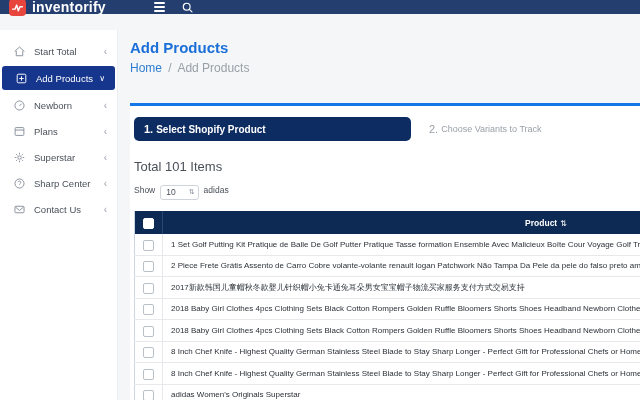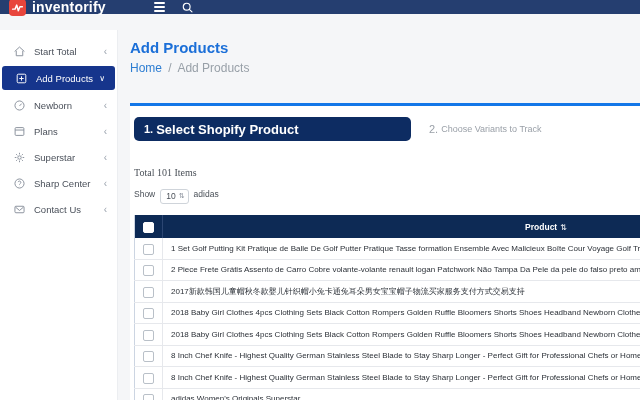--- a/index.html
+++ b/index.html
@@ -35,29 +35,29 @@
   .breadcrumb .bc-home{color:#2d7dd2;text-decoration:none;cursor:pointer;}
   .breadcrumb .bc-sep{margin:0 3px;}
 
   .card{position:absolute;top:73px;left:12px;right:0;bottom:0;background:#ffffff;
         border-top:3px solid #1377e8;box-sizing:border-box;padding:8px 0 0 4px;overflow:visible;}
 
   .steps{display:flex;align-items:center;margin-top:3px;}
   .step1-btn{width:277px;height:24px;background:#0d2c62;border-radius:5px;color:#fff;
              display:flex;align-items:center;padding-left:10px;box-sizing:border-box;cursor:pointer;}
   .step1-btn .num{font-size:11px;font-weight:bold;margin-right:3px;}
-  .step1-btn .stlbl{font-size:13px;font-weight:bold;}
+  .step1-btn .stlbl{font-size:10px;font-weight:bold;}
   .step2{margin-left:18px;color:#9aa0a8;display:flex;align-items:center;cursor:default;}
   .step2 .num{font-size:11px;margin-right:3px;}
   .step2 .stlbl{font-size:9px;}
 
-  .total-items{margin-top:26px;font-size:10px;color:#4a5058;font-family:Liberation Serif, serif;}
+  .total-items{margin-top:18px;font-size:13px;color:#4a5058;}
   .show-row{margin-top:11px;font-size:8.5px;color:#4a5058;display:flex;align-items:flex-start;}
   .len-select{border:1px solid #cfd4da;border-radius:3px;margin:0 5px;padding:1px 3px 2px 5px;
-              display:flex;align-items:center;cursor:pointer;background:#fff;}
+              display:flex;align-items:center;cursor:pointer;background:#fff;gap:10px;}
   .len-select .val{font-size:8.5px;color:#4a5058;}
   .len-select .ud{font-size:7px;color:#8a919c;margin-left:3px;}
 
   table.products{border-collapse:collapse;margin-top:11px;width:795px;table-layout:fixed;
                  border-left:1px solid #ccd5e2;}
   table.products th{background:#0d2a55;height:23px;padding:0;}
   table.products th.col-check{width:27px;border-right:1px solid #2c4672;}
   table.products th.col-prod{color:#ffffff;font-size:8.5px;font-weight:bold;text-align:center;}
   table.products th .sort{font-size:8px;margin-left:3px;font-weight:normal;}
   table.products td{height:20.5px;padding:0;border-bottom:1px solid #e6e8ec;background:#fff;}

